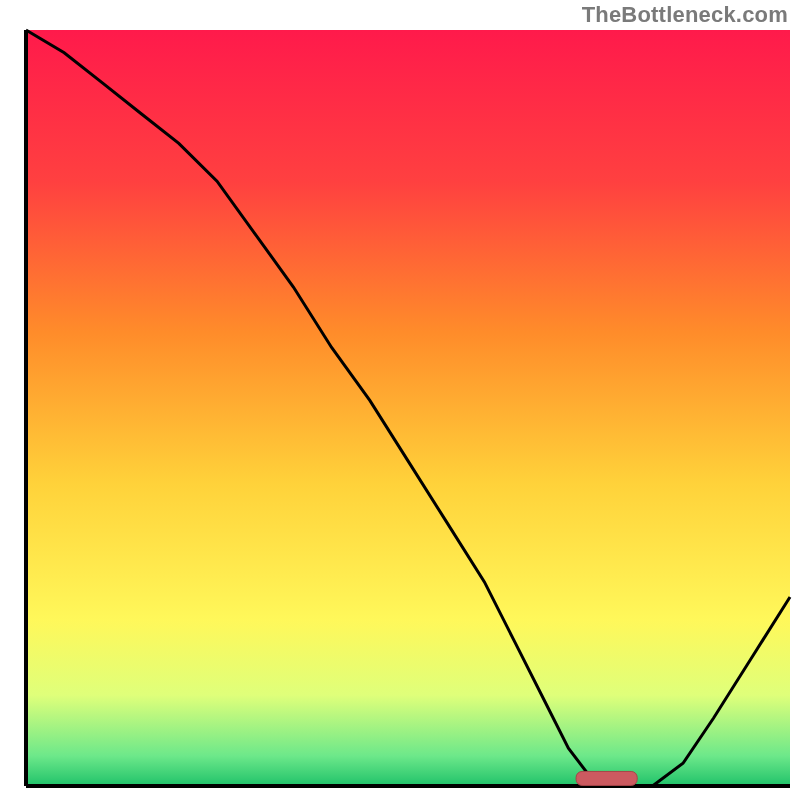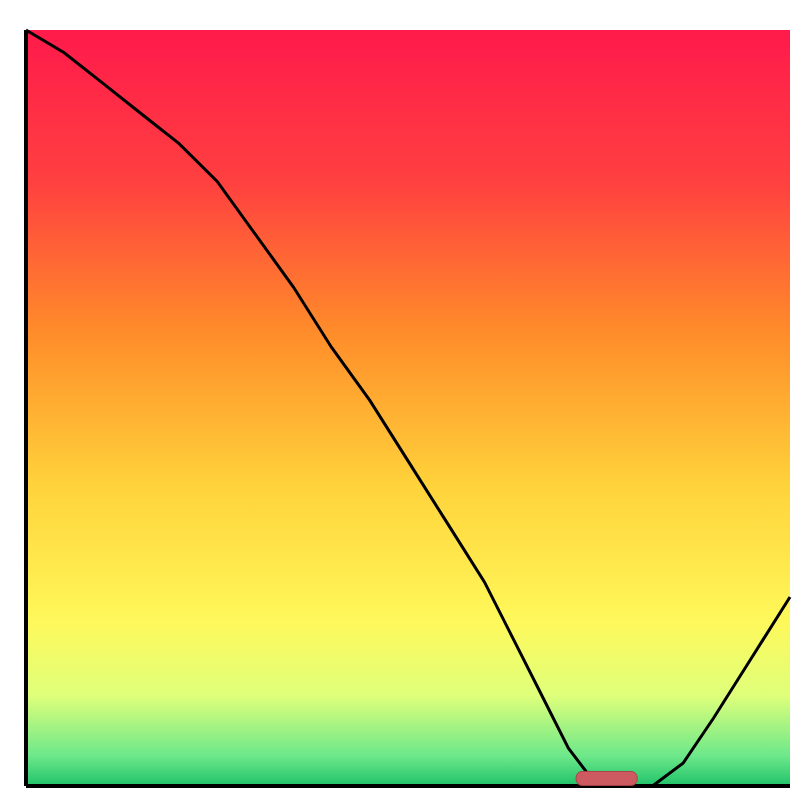--- a/index.html
+++ b/index.html
@@ -25,20 +25,21 @@
     letter-spacing: 0.2px;
   }
   svg {
     display: block;
   }
 </style>
 </head>
 <body>
 <div class="container">
 
+<div class="watermark">TheBottleneck.com</div>
 
 <svg id="chart-svg" width="800" height="800" viewBox="0 0 800 800">
   <defs>
     <linearGradient id="bgGrad" x1="0" y1="0" x2="0" y2="1">
           <stop offset="0%" stop-color="#ff1a4b"></stop>
           <stop offset="20%" stop-color="#ff4040"></stop>
           <stop offset="40%" stop-color="#ff8c2a"></stop>
           <stop offset="60%" stop-color="#ffd23a"></stop>
           <stop offset="78%" stop-color="#fff85a"></stop>
           <stop offset="88%" stop-color="#dfff7a"></stop>

